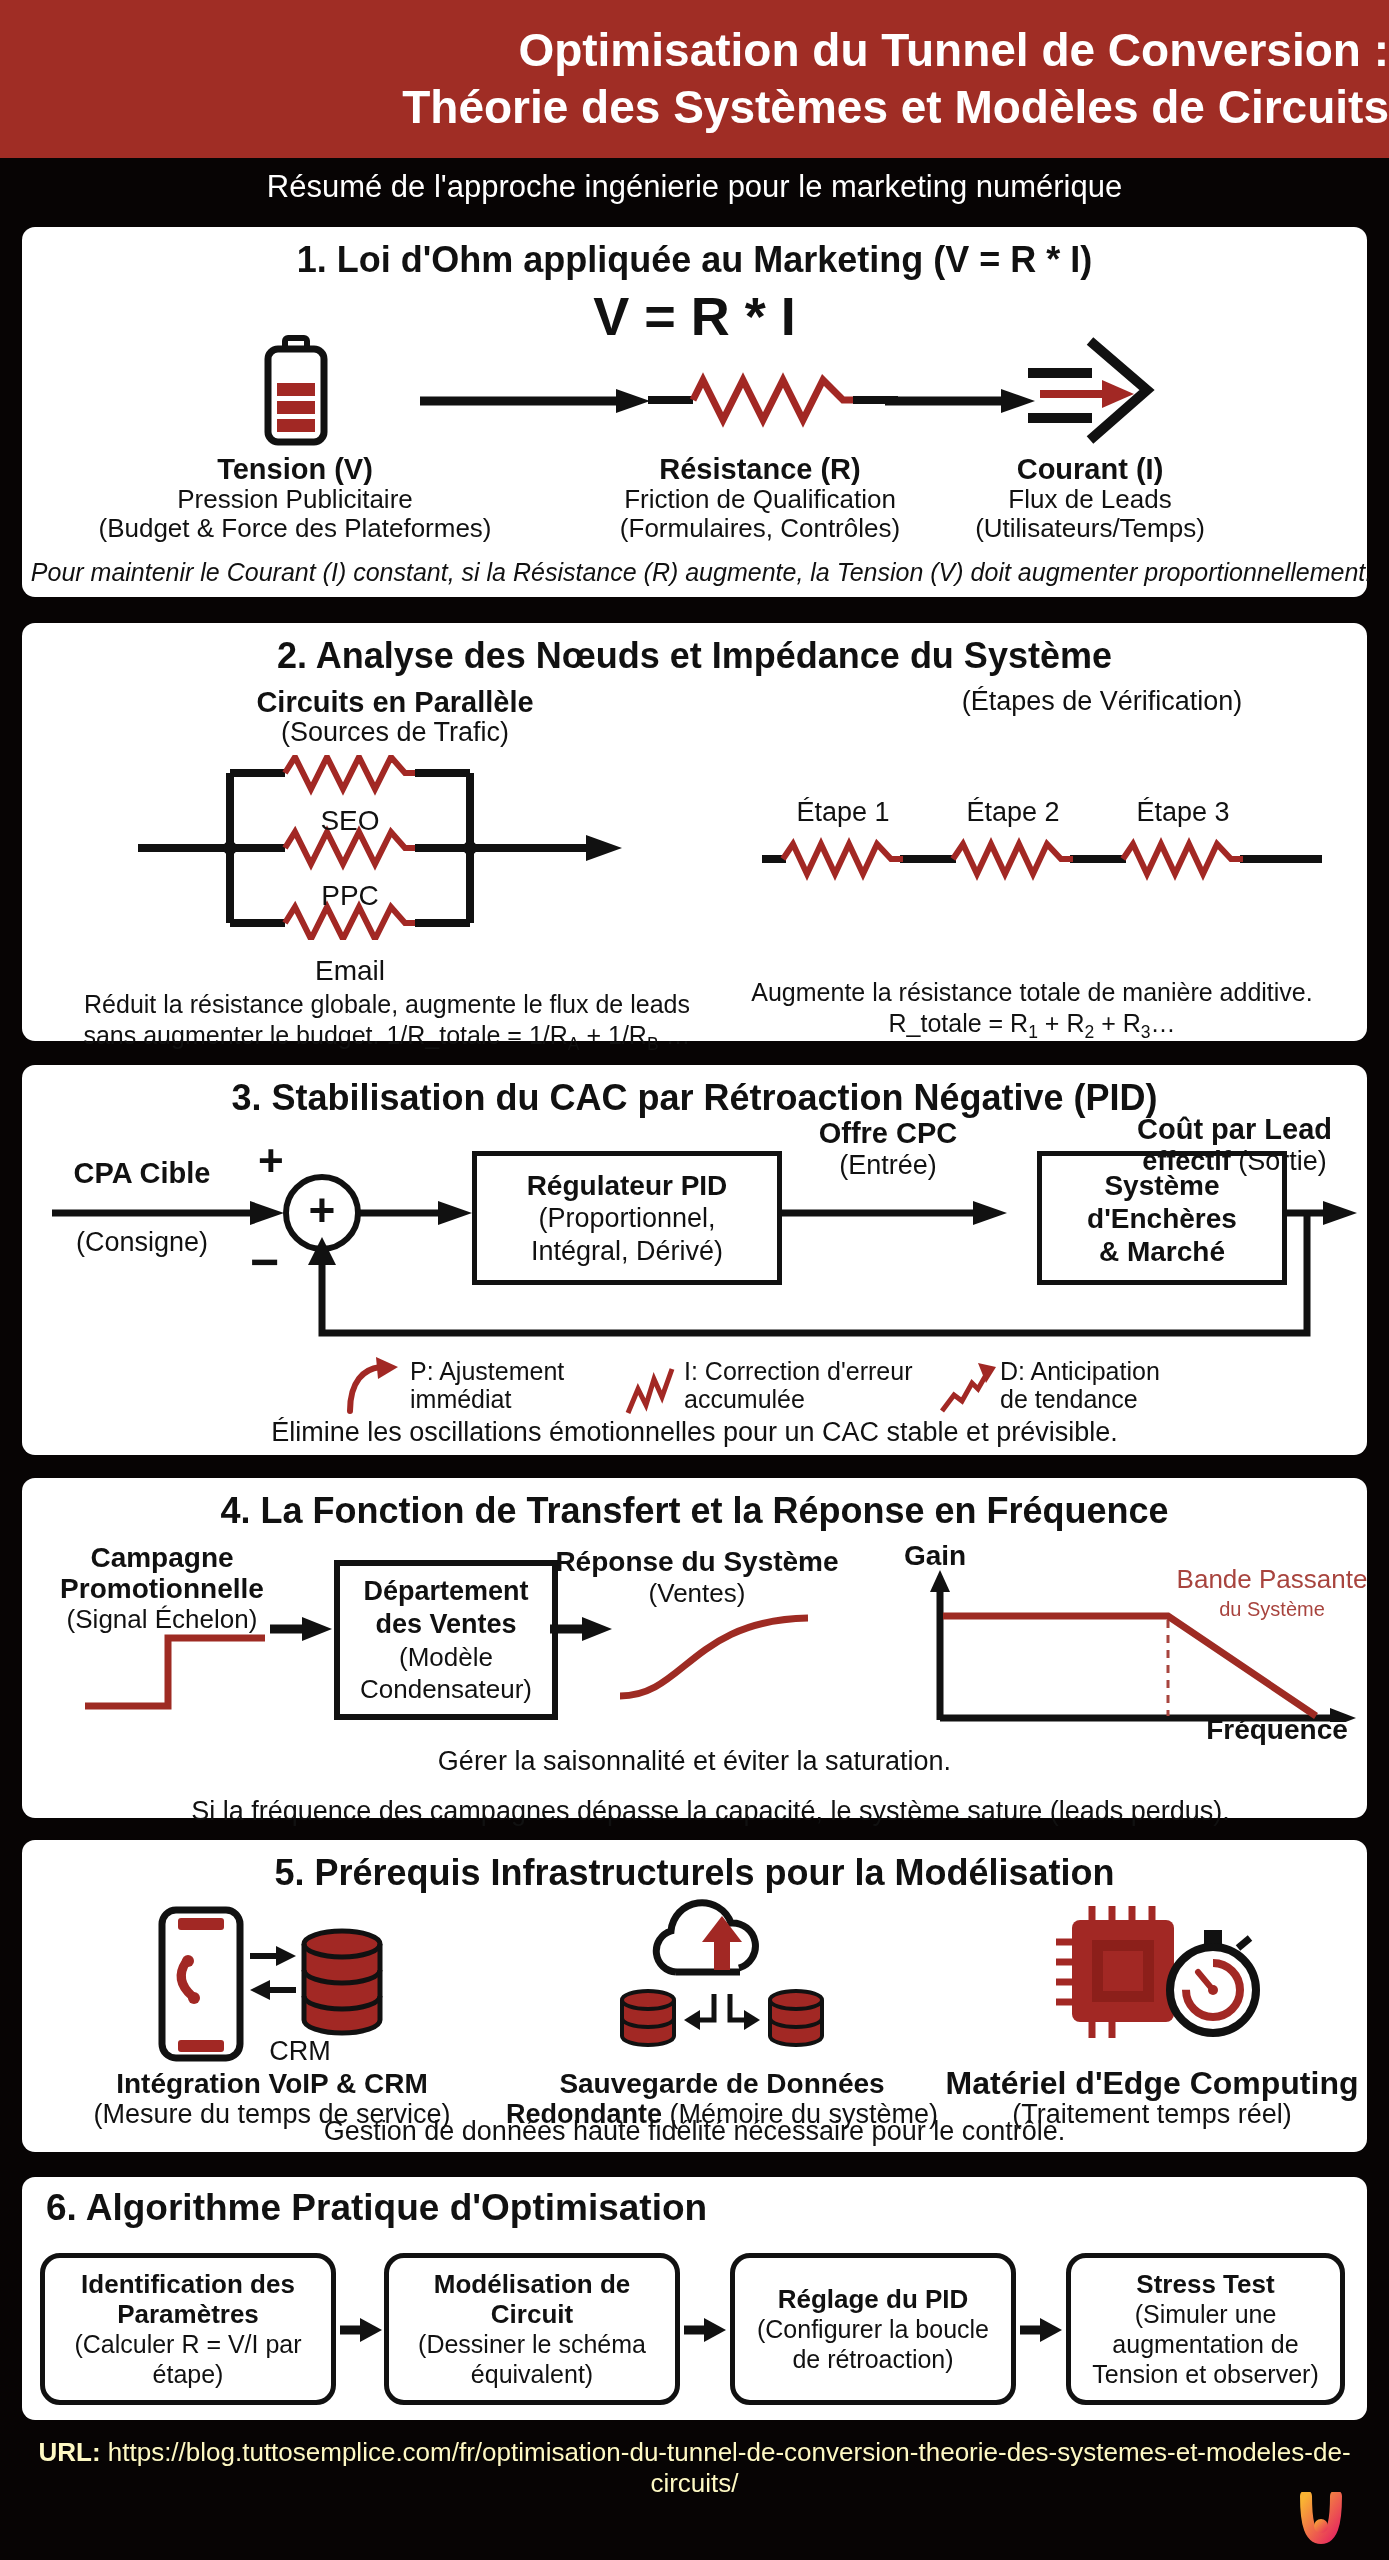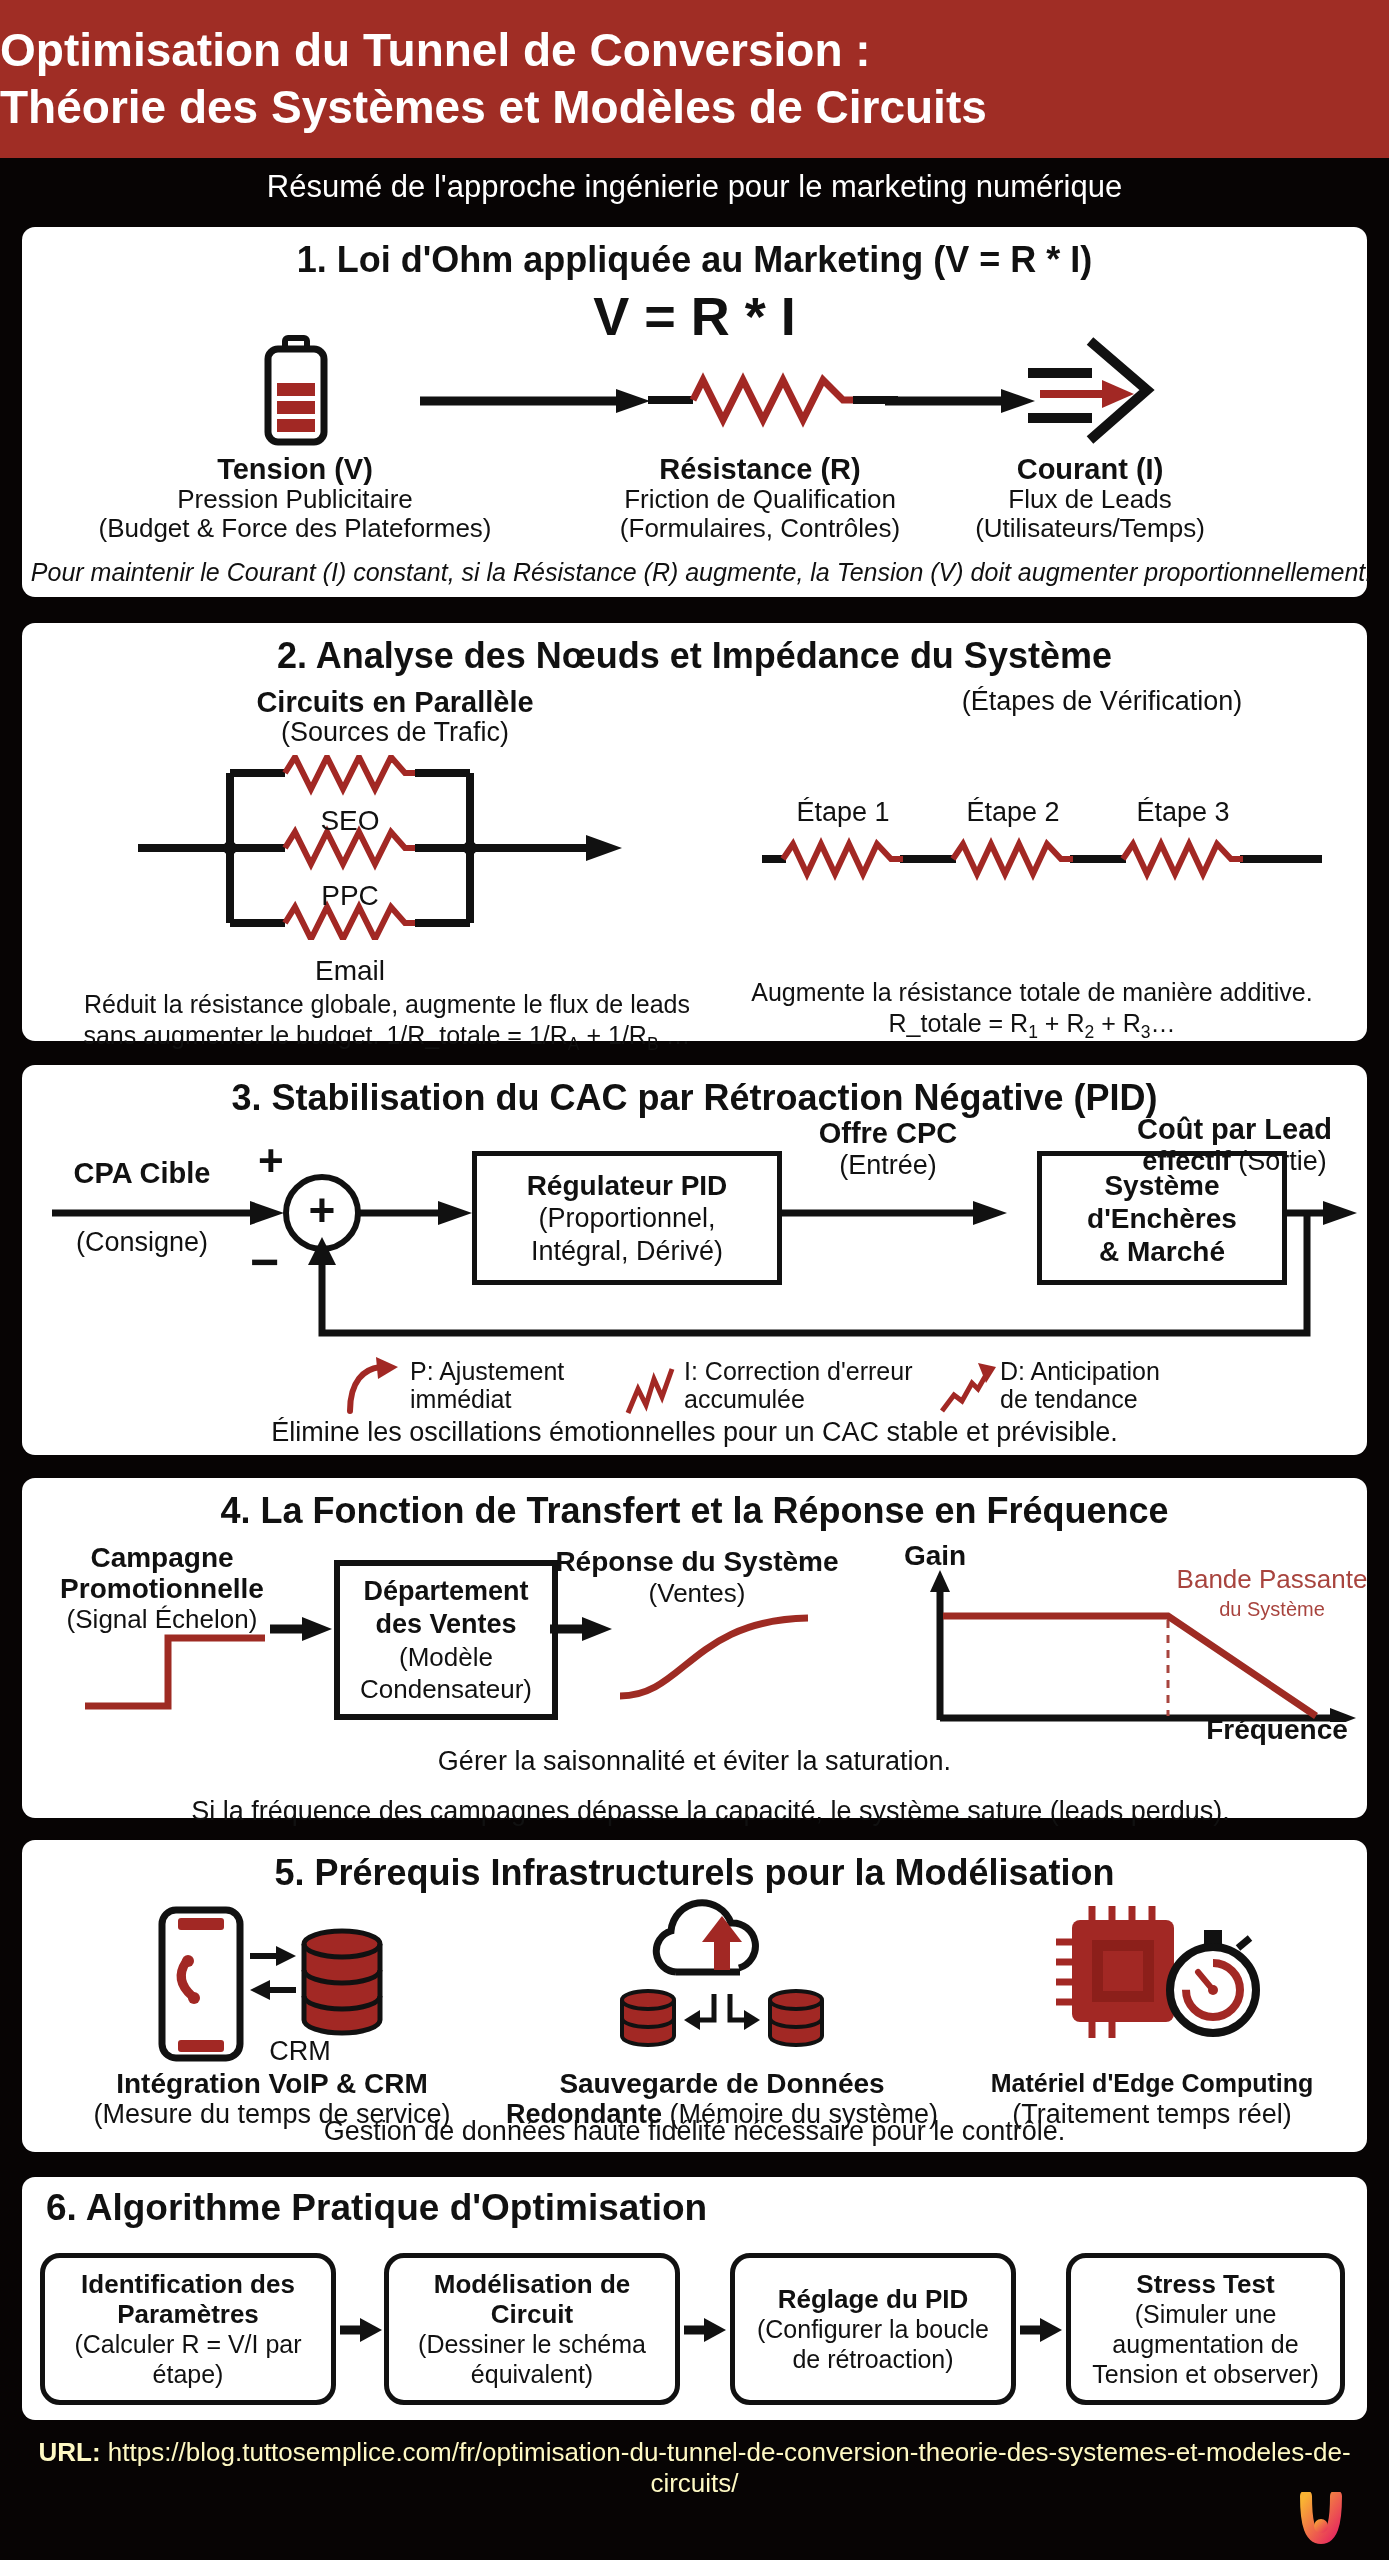--- a/index.html
+++ b/index.html
@@ -3,21 +3,21 @@
 <meta charset="utf-8">
 <style>
   html,body{margin:0;padding:0;background:#000;}
   .page{position:relative;width:1389px;height:2560px;background:#070404;
         font-family:"Liberation Sans",sans-serif;color:#111;overflow:hidden;}
   .abs{position:absolute;}
   .c{text-align:center;}
   .b{font-weight:bold;}
   
   .banner{position:absolute;left:0;top:0;width:1389px;height:158px;background:#a02d25;
-          display:flex;flex-direction:column;justify-content:center;text-align:left;
+          display:flex;flex-direction:column;justify-content:center;text-align:right;
           color:#fff;font-weight:bold;font-size:46px;line-height:57px;}
   .subtitle{position:absolute;left:0;top:158px;width:1389px;height:58px;color:#fff;
             font-size:31px;display:flex;align-items:center;justify-content:center;}
   
   .panel{position:absolute;left:22px;width:1345px;background:#fff;border-radius:13px;}
   .ptitle{position:absolute;top:12px;left:0;width:100%;text-align:center;
           font-size:36px;font-weight:bold;margin:0;}
   .lab-title{font-size:29px;font-weight:bold;line-height:31px;}
   .lab-line{font-size:26px;line-height:29px;}
   .note{font-size:25px;line-height:31px;}
@@ -355,21 +355,21 @@
 
     <div class="abs c" style="left:30px;top:228px;width:440px;">
       <div class="b" style="font-size:28px;line-height:31px;">Intégration VoIP &amp; CRM</div>
       <div style="font-size:27px;line-height:31px;">(Mesure du temps de service)</div>
     </div>
     <div class="abs c" style="left:480px;top:228px;width:440px;">
       <div class="b" style="font-size:28px;line-height:31px;">Sauvegarde de Données</div>
       <div style="font-size:27px;line-height:31px;"><b>Redondante</b> <span>(Mémoire du système)</span></div>
     </div>
     <div class="abs c" style="left:915px;top:228px;width:430px;">
-      <div class="b" style="font-size:25px;line-height:31px;">Matériel d'Edge Computing</div>
+      <div class="b" style="font-size:32px;line-height:31px;">Matériel d'Edge Computing</div>
       <div style="font-size:27px;line-height:31px;">(Traitement temps réel)</div>
     </div>
 
     <p class="abs c" style="left:0;top:276px;width:100%;margin:0;font-size:27px;">Gestion de données haute fidélité nécessaire pour le contrôle.</p>
   </section>
 
   <section class="panel" style="top:2177px;height:243px;">
     <h2 class="abs" style="left:24px;top:10px;margin:0;font-size:37px;font-weight:bold;">6. Algorithme Pratique d'Optimisation</h2>
 
     <div class="step-box abs" style="left:18px;top:76px;width:296px;height:152px;">

